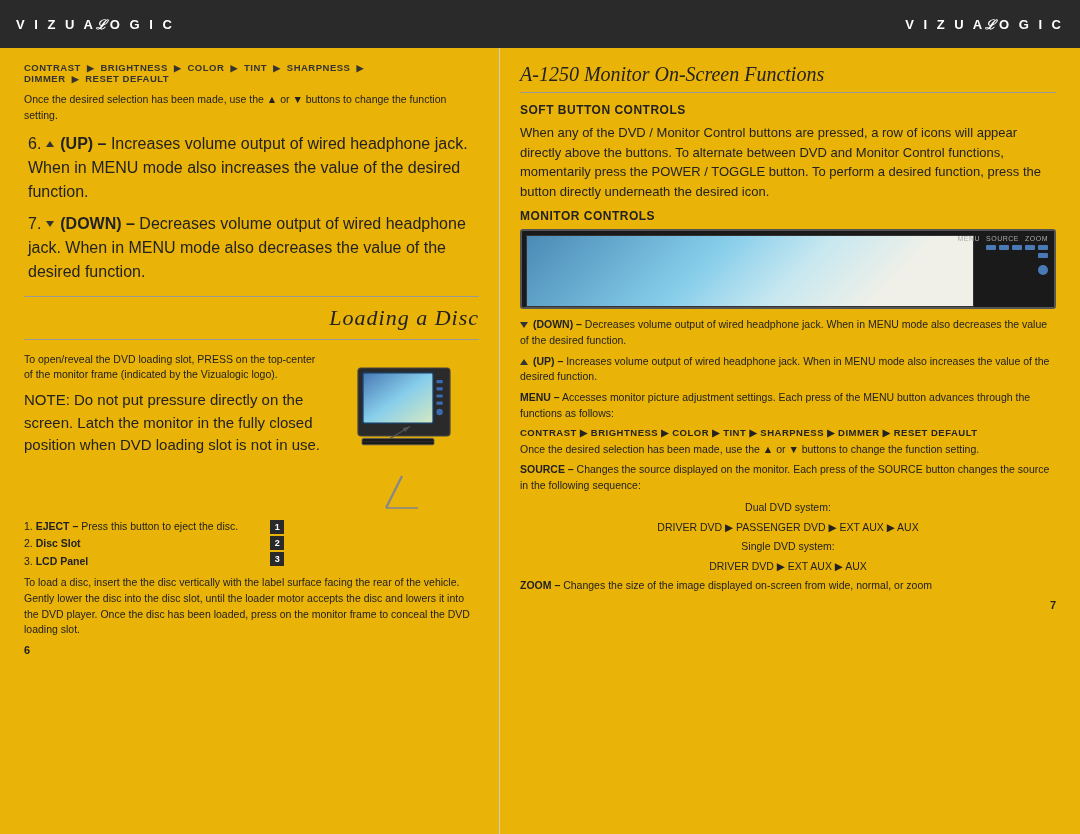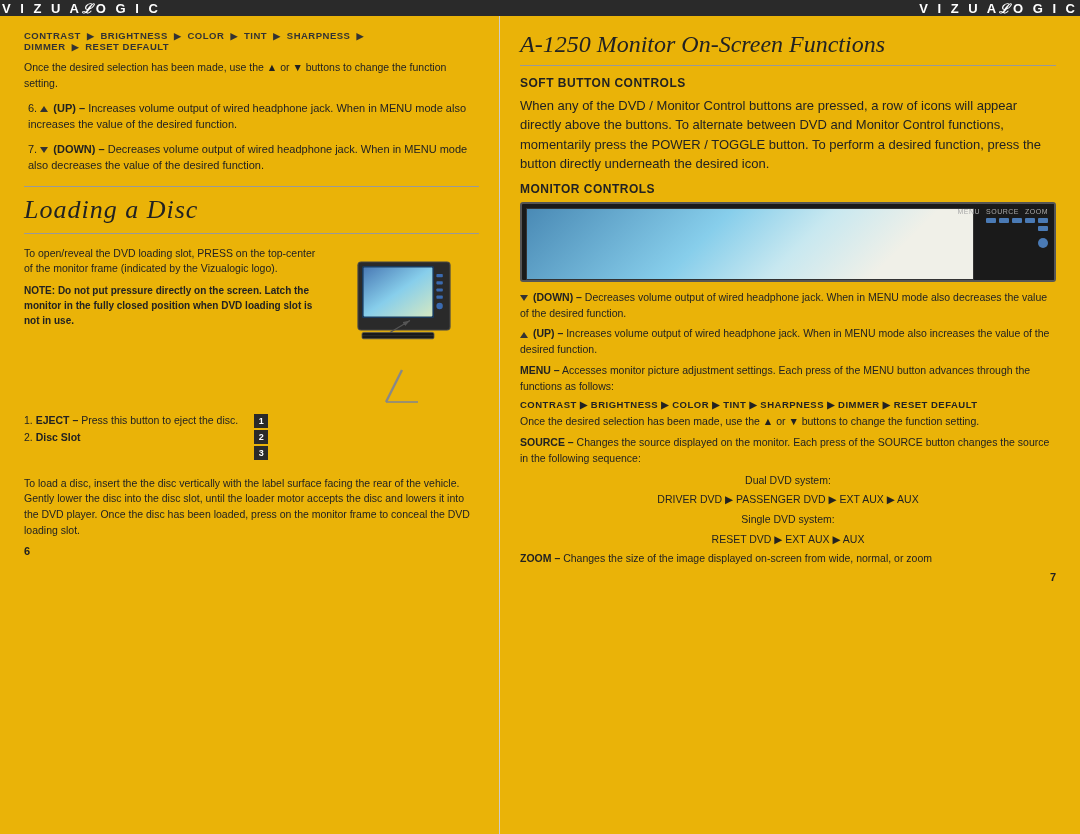--- a/index.html
+++ b/index.html
@@ -18,22 +18,22 @@
       flex-direction: column;
       width: 1080px;
       height: 834px;
     }
 
     
     .header-bar {
       display: flex;
       justify-content: space-between;
       background: #2a2a2a;
-      padding: 6px 2px;
-      height: 16px;
+      padding: 6px 16px;
+      height: 48px;
       align-items: center;
     }
 
     .header-logo {
       color: #fff;
       font-size: 13px;
       font-weight: bold;
       letter-spacing: 3px;
       font-family: Arial, sans-serif;
     }
@@ -78,79 +78,79 @@
     }
 
     .intro-text {
       font-size: 10.5px;
       line-height: 1.5;
       margin-bottom: 8px;
       color: #222;
     }
 
     .numbered-item {
-      font-size: 11px;
+      font-size: 16px;
       line-height: 1.5;
       margin-bottom: 8px;
       padding-left: 4px;
       color: #222;
     }
 
     .numbered-item .item-num {
       font-weight: normal;
     }
 
     
     .section-title-loading {
       font-family: 'Georgia', serif;
-      font-size: 26px;
+      font-size: 22px;
       font-style: italic;
-      text-align: left;
+      text-align: right;
       border-top: 1px solid #999;
       border-bottom: 1px solid #999;
       padding: 8px 0;
       margin: 12px 0;
       letter-spacing: 1px;
     }
 
     
     .loading-content {
       display: flex;
     }
 
     .loading-text-col {
       flex: 1;
       font-size: 10.5px;
       line-height: 1.5;
       color: #222;
     }
 
     .loading-text-col .bold-note {
-      font-weight: bold;
-      font-size: 10px;
+      font-weight: normal;
+      font-size: 15px;
       line-height: 1.5;
       margin-top: 6px;
     }
 
     .loading-image-col {
       width: 155px;
       display: flex;
       align-items: flex-start;
       justify-content: center;
     }
 
     
     .monitor-illustration {
       width: 150px;
       height: 160px;
     }
 
     .disc-items {
       display: flex;
-      gap: 16px;
+      gap: 32px;
       margin-top: 6px;
       align-items: flex-start;
     }
 
     .disc-items-text {
       font-size: 10.5px;
       line-height: 1.7;
     }
 
     .disc-items-numbers {
@@ -168,34 +168,34 @@
       font-size: 9px;
       display: flex;
       align-items: center;
       justify-content: center;
       font-weight: bold;
     }
 
     .bottom-text {
       font-size: 10.5px;
       line-height: 1.5;
-      margin-top: 16px;
+      margin-top: 4px;
       color: #222;
     }
 
     .page-num-left {
       font-size: 11px;
       font-weight: bold;
       margin-top: 6px;
     }
 
     
     .page-title-right {
       font-family: 'Georgia', serif;
-      font-size: 24px;
+      font-size: 20px;
       font-style: italic;
       margin-bottom: 10px;
       line-height: 1.2;
       border-bottom: 1px solid #999;
       padding-bottom: 6px;
     }
 
     .section-heading {
       font-size: 12px;
       font-weight: bold;
@@ -406,20 +406,21 @@
             <rect x="25" y="108" width="90" height="8" rx="2" fill="#1a1a1a" stroke="#555" stroke-width="1"></rect>
             <line x1="25" y1="112" x2="115" y2="112" stroke="#444" stroke-width="0.5"></line>
           </svg>
         </div>
       </div>
 
       <div class="disc-items">
         <div class="disc-items-text">
           <div>1. <strong>EJECT –</strong> Press this button to eject the disc.</div>
           <div>2. <strong>Disc Slot</strong></div>
+          <div>3. <strong>LCD Panel</strong></div>
         </div>
         <div class="disc-items-numbers">
           <div class="num-badge">1</div>
           <div class="num-badge">2</div>
           <div class="num-badge">3</div>
         </div>
       </div>
 
       <div class="bottom-text">To load a disc, insert the the disc vertically with the label surface facing the rear of the vehicle. Gently lower the disc into the disc slot, until the loader motor accepts the disc and lowers it into the DVD player.  Once the disc has been loaded, press on the monitor frame to conceal the DVD loading slot.</div>
 
@@ -478,21 +479,21 @@
       <div class="controls-list-item">Once the desired selection has been made, use the ▲ or ▼ buttons to change the function setting.</div>
 
       <div class="controls-list-item">
         <strong>SOURCE –</strong> Changes the source displayed on the monitor. Each press of the SOURCE button changes the source in the following sequence:
       </div>
 
       <div class="source-sequence">Dual DVD system:</div>
       <div class="source-sequence">DRIVER DVD ▶  PASSENGER DVD ▶  EXT AUX ▶  AUX</div>
 
       <div class="source-sequence">Single DVD system:</div>
-      <div class="source-sequence">RESET DVD ▶  EXT AUX ▶  AUX</div>
+      <div class="source-sequence">DRIVER DVD ▶  EXT AUX ▶  AUX</div>
 
       <div class="controls-list-item">
         <strong>ZOOM –</strong> Changes the size of the image displayed on-screen from wide, normal, or zoom
       </div>
 
       <div class="page-num-right">7</div>
 
     </div>
 
   </div>

